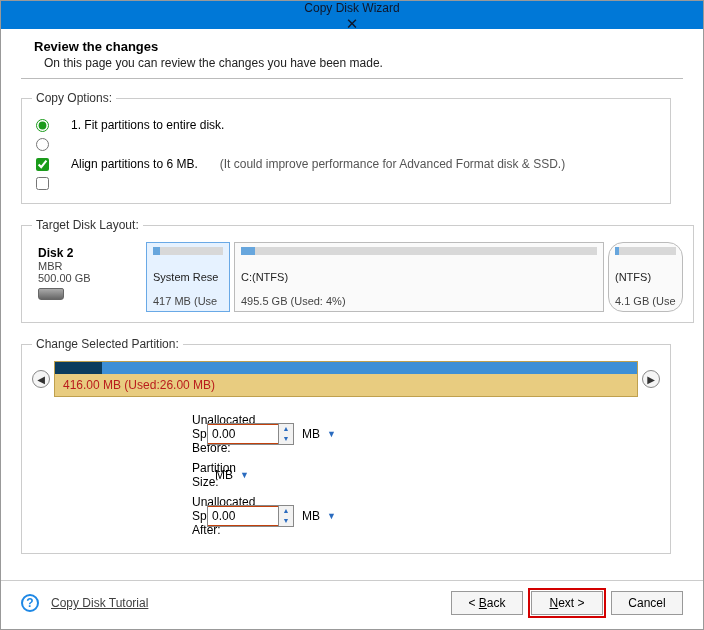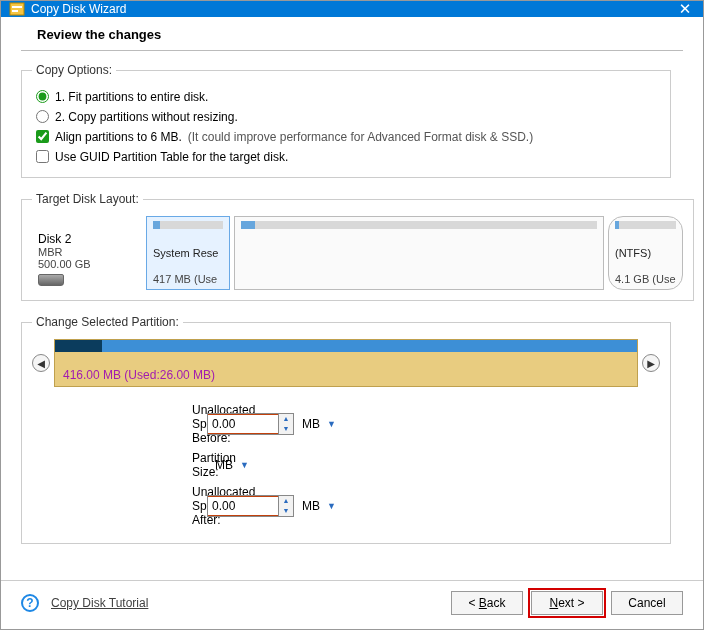--- a/index.html
+++ b/index.html
@@ -1,50 +1,50 @@
 <!DOCTYPE html>
 <html><head>
 <meta charset="utf-8">
 <style>
 * { box-sizing: border-box; margin: 0; padding: 0; }
 body { font-family: "Segoe UI", Tahoma, sans-serif; font-size: 12px; background: #fff; width: 704px; height: 630px; border: 1px solid #999; position: relative; overflow: hidden; }
-.titlebar { background: #0078d7; color: #ffffff; height: 16px; display: flex; align-items: center; padding: 0 8px; }
+.titlebar { background: #0078d7; color: #0f172a; height: 28px; display: flex; align-items: center; padding: 0 8px; flex-direction: column; }
 .titlebar .app-icon { width: 16px; height: 16px; margin-right: 6px; }
 .titlebar-text { font-size: 12px; flex: 1; }
 .close-btn { width: 20px; text-align: center; font-size: 15px; cursor: pointer; }
-.header { padding: 10px 20px 8px 36px; }
+.header { padding: 10px 20px 8px 4px; margin-left: 29px; }
 .header-title { font-weight: bold; font-size: 13px; }
 .header-sub { padding-left: 10px; color: #222; margin-top: 2px; }
 .hr { border: none; border-top: 1px solid #bbb; margin: 0 20px; }
 .content { padding: 12px 32px 4px 20px; }
 fieldset { border: 1px solid #ccc; margin-bottom: 14px; padding: 10px 10px 10px 10px; position: relative; }
 legend { padding: 0 4px; color: #333; }
-.opt-row { display: flex; align-items: flex-start; padding: 3px 4px; gap: 6px; }
+.opt-row { display: flex; align-items: center; padding: 3px 4px; gap: 22px; }
 .opt-hint { color: #555; }
 input[type=radio], input[type=checkbox] { accent-color: #1a9b1a; }
 .radio2 { accent-color: #555; }
 .disk-layout { display: flex; gap: 4px; align-items: stretch; }
 .disk-head { width: 110px; padding: 4px 6px; }
-.disk-head .dname { font-weight: normal; margin-top: 12px; }
+.disk-head .dname { font-weight: bold; }
 .disk-head .dtype, .disk-head .dsize { font-size: 11px; color: #444; }
 .disk-icon { width: 26px; height: 12px; background: linear-gradient(#aaa,#666); border-radius: 2px 2px 3px 3px; margin-top: 4px; border: 1px solid #666; }
 .part { border: 1px solid #bbb; padding: 4px 6px; font-size: 11px; background: #fafafa; display: flex; flex-direction: column; justify-content: space-between; min-width: 60px; }
 .part.sel { background: #e6f2ff; border: 1px solid #69a9e6; }
 .part-bar { height: 8px; background: #d8d8d8; position: relative; margin-bottom: 4px; width: 100%; }
 .part-bar .fill { position: absolute; left: 0; top: 0; bottom: 0; background: #67a6dd; }
 .part-name { color: #222; white-space: nowrap; overflow: hidden; text-overflow: ellipsis; }
 .part-use { color: #444; white-space: nowrap; overflow: hidden; text-overflow: ellipsis; }
 .change-area { position: relative; }
 .slider-wrap { display: flex; align-items: center; gap: 4px; }
 .arrow-btn { width: 18px; height: 18px; border: 1px solid #888; border-radius: 50%; background: #f5f5f5; display: flex; align-items: center; justify-content: center; font-size: 10px; cursor: pointer; color: #333; }
 .slider-box { flex: 1; border: 1px solid #bfa04e; background: #e8cc80; padding: 0; }
 .slider-bar { height: 12px; background: #d4b45e; position: relative; }
 .slider-bar .usedfill { position: absolute; left: 0; top: 0; bottom: 0; width: 8%; background: #0b3c5d; }
 .slider-bar .freefill { position: absolute; left: 8%; right: 0; top: 0; bottom: 0; background: #3d8fd6; }
-.slider-label { padding: 4px 8px; color: #a21caf; margin-top: 12px; }
+.slider-label { padding: 4px 8px; color: #b91c1c; }
 .field-rows { margin-top: 16px; }
 .field-row { display: flex; align-items: center; margin: 6px 0; }
 .field-label { width: 175px; text-align: left; padding-left: 160px; }
 .spin { display: inline-flex; align-items: center; border: 1px solid #888; height: 22px; background: #c2410c; }
 .spin input { border: none; width: 70px; padding: 2px 4px; font-size: 12px; outline: none; }
 .spin-btns { display: flex; flex-direction: column; border-left: 1px solid #888; }
 .spin-btns span { font-size: 7px; line-height: 10px; width: 14px; text-align: center; cursor: pointer; color: #2a6bbf; background: #f2f2f2; }
 .unit { margin: 0 4px 0 8px; }
 .dd { color: #2a6bbf; font-size: 9px; cursor: pointer; padding: 3px; }
 .footer { position: absolute; left: 0; right: 0; bottom: 0; display: flex; align-items: center; padding: 10px 20px 14px 20px; border-top: 1px solid #ccc; gap: 8px; background:#fff;}
@@ -63,43 +63,42 @@
       <rect x="1" y="2" width="14" height="12" fill="#f5c542" stroke="#b88600"></rect>
       <rect x="3" y="5" width="10" height="2" fill="#fff"></rect>
       <rect x="3" y="9" width="6" height="2" fill="#fff"></rect>
     </svg>
   <span class="titlebar-text">Copy Disk Wizard</span>
   <span class="close-btn">✕</span>
 </div>
 
 <div class="header">
   <div class="header-title">Review the changes</div>
+  <div class="header-sub">On this page you can review the changes you have been made.</div>
 </div>
 <hr class="hr">
 
 <div class="content">
 
 <fieldset>
   <legend>Copy Options:</legend>
   <div class="opt-row">
     <input type="radio" name="fit" checked="" style="">
     <span>1. Fit partitions to entire disk.</span>
   </div>
   <div class="opt-row">
     <input type="radio" class="radio2" name="fit" style="">
-    <span>2. Copy partitions without resizing.</span>
   </div>
   <div class="opt-row">
     <input type="checkbox" checked="" style="">
     <span>Align partitions to 6 MB.</span>
     <span class="opt-hint">(It could improve performance for Advanced Format disk &amp; SSD.)</span>
   </div>
   <div class="opt-row">
     <input type="checkbox" style="">
-    <span>Use GUID Partition Table for the target disk.</span>
   </div>
 </fieldset>
 
 <fieldset>
   <legend>Target Disk Layout:</legend>
   <div class="disk-layout" id="disk-layout">
     <div class="disk-head">
       <div class="dname">Disk 2</div>
       <div class="dtype">MBR</div>
       <div class="dsize">500.00 GB</div>
@@ -109,20 +108,22 @@
           <div class="part-bar">
             <div class="fill" style="width:10%"></div>
           </div>
   <div class="part-name">System Rese</div>
   <div class="part-use">417 MB (Use</div>
         </div>
         <div class="part" style="width: 370px;">
           <div class="part-bar">
             <div class="fill" style="width:4%"></div>
           </div>
+  <div class="part-name">C:(NTFS)</div>
+  <div class="part-use">495.5 GB (Used: 4%)</div>
         </div>
         <div class="part" style="width: 75px; border-radius: 15px;">
           <div class="part-bar">
             <div class="fill" style="width:6%"></div>
           </div>
   <div class="part-name">(NTFS)</div>
   <div class="part-use">4.1 GB (Use</div>
         </div>
       </div>
 </fieldset>

